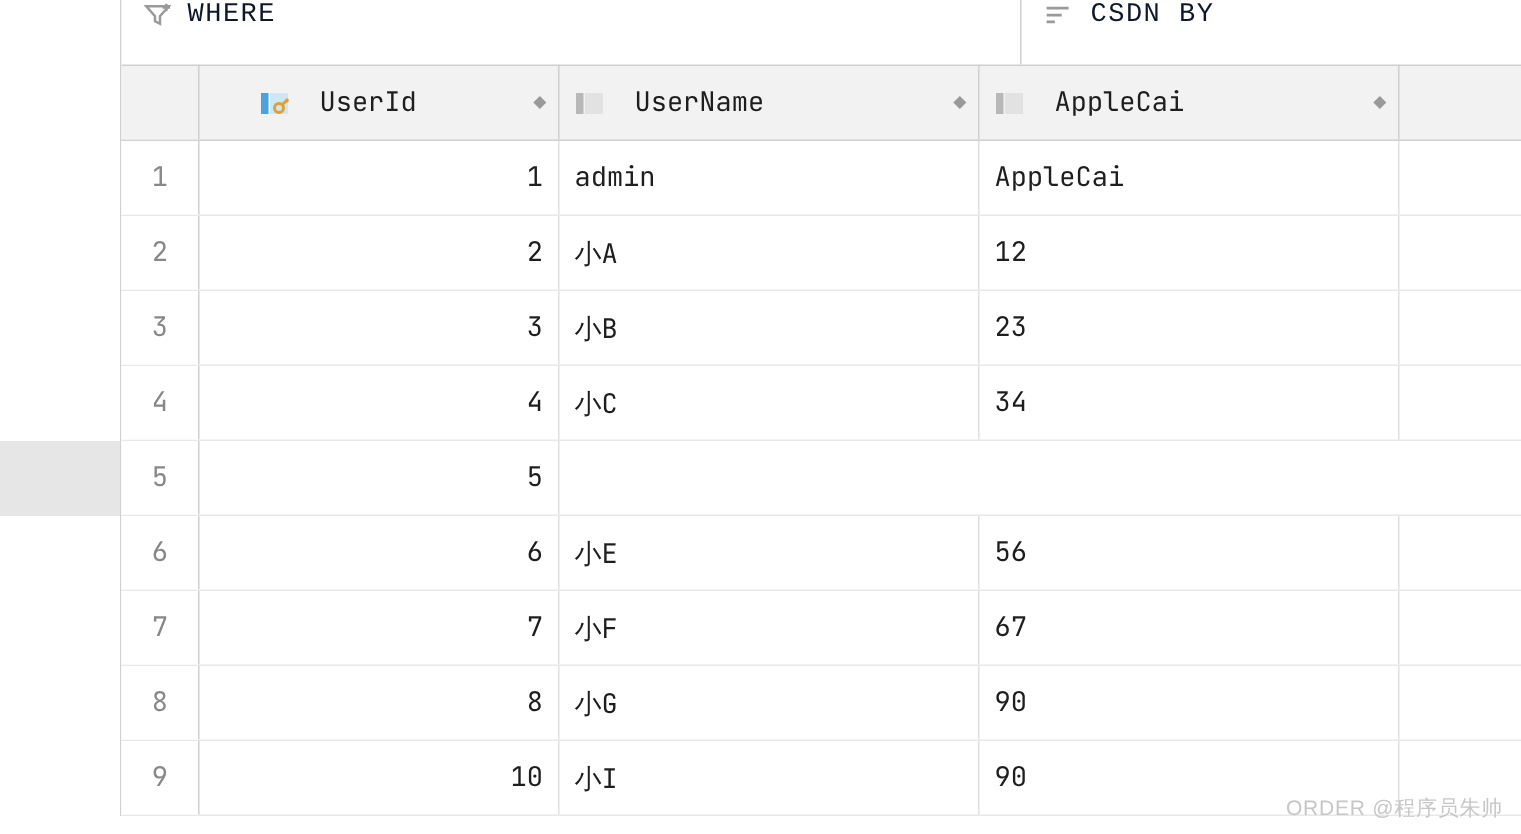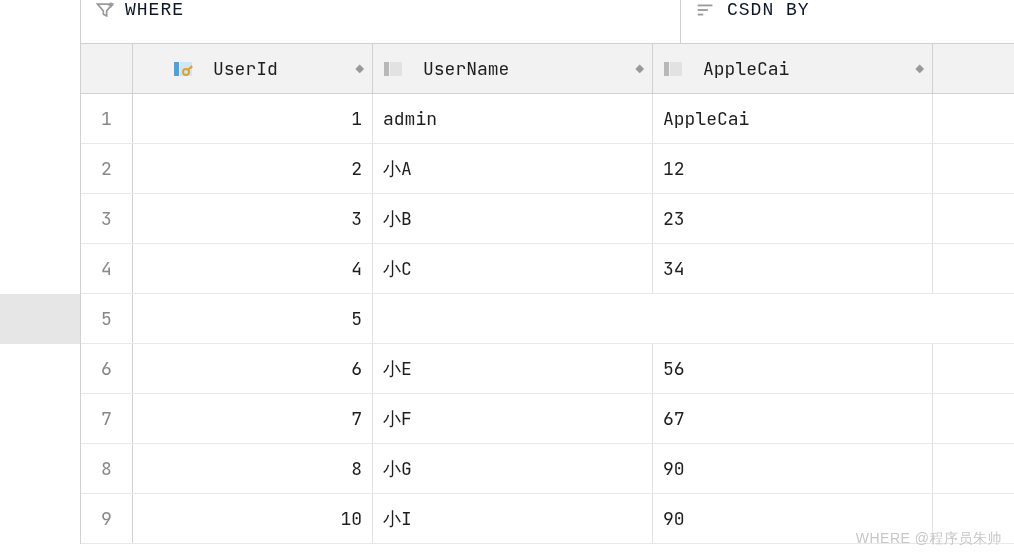--- a/index.html
+++ b/index.html
@@ -251,13 +251,13 @@
           <div class="rownum-col">9</div>
           <div class="col col-userid">10</div>
           <div class="col col-username">小I</div>
           <div class="col col-password">90</div>
         </div>
       </div>
   </div>
 
 </div>
 
-<div class="watermark">WHERE @程序员朱帅</div>
+<div class="watermark">ORDER @程序员朱帅</div>
 
 </body></html>

